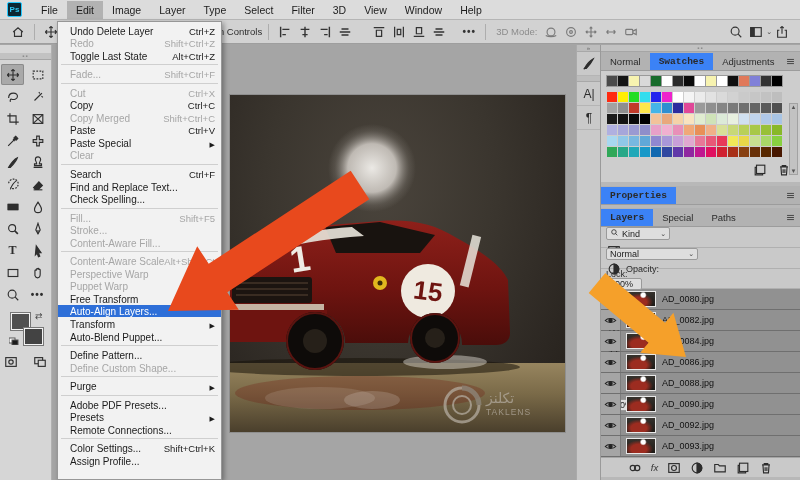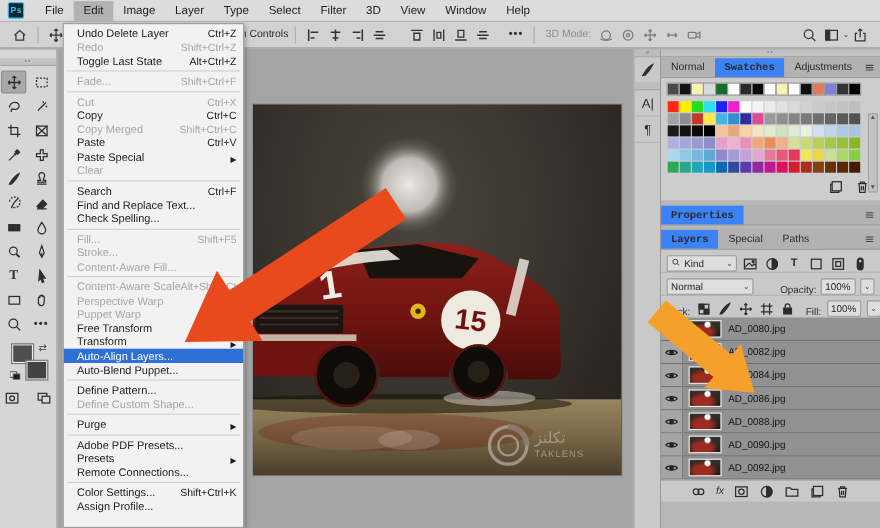--- a/index.html
+++ b/index.html
@@ -66,21 +66,21 @@
 
   
   #recent-row { display:flex; gap:1px; padding:5px 6px 4px; }
   #recent-row .sw { width:10px; height:10px; outline:1px solid #9a9a9a; }
   #swatch-grid { display:grid; grid-template-columns:repeat(16,10px); gap:1px; padding:2px 2px 2px 6px; }
   #swatch-grid .sw { width:10px; height:10px; }
   #swatch-scroll { position:absolute; right:2px; top:32px; width:9px; height:72px; background:#c2c2c2; border:1px solid #a2a2a2; font-size:6px; color:#555; display:flex; flex-direction:column; justify-content:space-between; align-items:center; }
   #swatch-footer { display:flex; justify-content:flex-end; gap:8px; padding:3px 8px 5px; color:#3a3a3a; }
 
   
-  .row { display:flex; align-items:flex-end; padding:0 5px; background:#c9c9c9; border-bottom:1px solid #b0b0b0; }
+  .row { display:flex; align-items:flex-start; padding:0 5px; background:#c9c9c9; border-bottom:1px solid #b0b0b0;flex-direction:column; }
   #filter-row { height:21px; gap:4px; }
   .mini-select { background:#dedede; border:1px solid #9a9a9a; border-radius:2px; height:15px; display:flex; align-items:center; padding:0 3px; font-size:9px; gap:3px; }
   .chev { font-size:7px; color:#444; }
   .f-icon { width:16px; height:15px; display:flex; align-items:center; justify-content:center; color:#2c2c2c; }
   #blend-row { height:21px; gap:4px; }
   .lbl-sm { font-size:9px; color:#2c2c2c; }
   #lock-row { height:20px; gap:5px; }
   #layers-list { background:#9a9a9a; }
   .layer-row { display:flex; align-items:center; height:21px; background:#919191; border-bottom:1px solid #6f6f6f; }
   .eye-cell { width:20px; align-self:stretch; display:flex; align-items:center; justify-content:center; background:#a5a5a5; border-right:1px solid #7c7c7c; color:#222; }
@@ -509,26 +509,26 @@
     <div class="mi disabled">
       <span class="lbl">Perspective Warp</span>
     </div>
     <div class="mi disabled">
       <span class="lbl">Puppet Warp</span>
     </div>
     <div class="mi">
       <span class="lbl">Free Transform</span>
       <span class="sc">Ctrl+T</span>
     </div>
+    <div class="mi hl">
+      <span class="lbl">Auto-Align Layers...</span>
+    </div>
     <div class="mi">
       <span class="lbl">Transform</span>
       <span class="sub">▶</span>
-    </div>
-    <div class="mi hl">
-      <span class="lbl">Auto-Align Layers...</span>
     </div>
     <div class="mi">
       <span class="lbl">Auto-Blend Puppet...</span>
     </div>
     <div class="menu-sep"></div>
     <div class="mi">
       <span class="lbl">Define Pattern...</span>
     </div>
     <div class="mi disabled">
       <span class="lbl">Define Custom Shape...</span>
@@ -899,20 +899,30 @@
         <div class="layer-row">
           <span class="eye-cell">
             <svg width="13" height="13" viewBox="0 0 16 16" fill="none" stroke="currentColor" stroke-width="1.3">
               <path d="M1.5 8 C4 4.8 12 4.8 14.5 8 C12 11.2 4 11.2 1.5 8 Z"></path>
               <circle cx="8" cy="8" r="2" fill="currentColor"></circle>
             </svg>
           </span>
           <span class="thumb"></span>
           <span class="layer-name">AD_0092.jpg</span>
         </div>
+        <div class="layer-row">
+          <span class="eye-cell">
+            <svg width="13" height="13" viewBox="0 0 16 16" fill="none" stroke="currentColor" stroke-width="1.3">
+              <path d="M1.5 8 C4 4.8 12 4.8 14.5 8 C12 11.2 4 11.2 1.5 8 Z"></path>
+              <circle cx="8" cy="8" r="2" fill="currentColor"></circle>
+            </svg>
+          </span>
+          <span class="thumb"></span>
+          <span class="layer-name">AD_0093.jpg</span>
+        </div>
       </div>
 
     <div id="layers-footer">
       <span class="f-icon">
           <svg width="14" height="14" viewBox="0 0 16 16" fill="none" stroke="currentColor" stroke-width="1.3">
             <circle cx="5.5" cy="8" r="3"></circle>
             <circle cx="10.5" cy="8" r="3"></circle>
           </svg>
         </span>
       <span class="fx-txt">fx</span>

